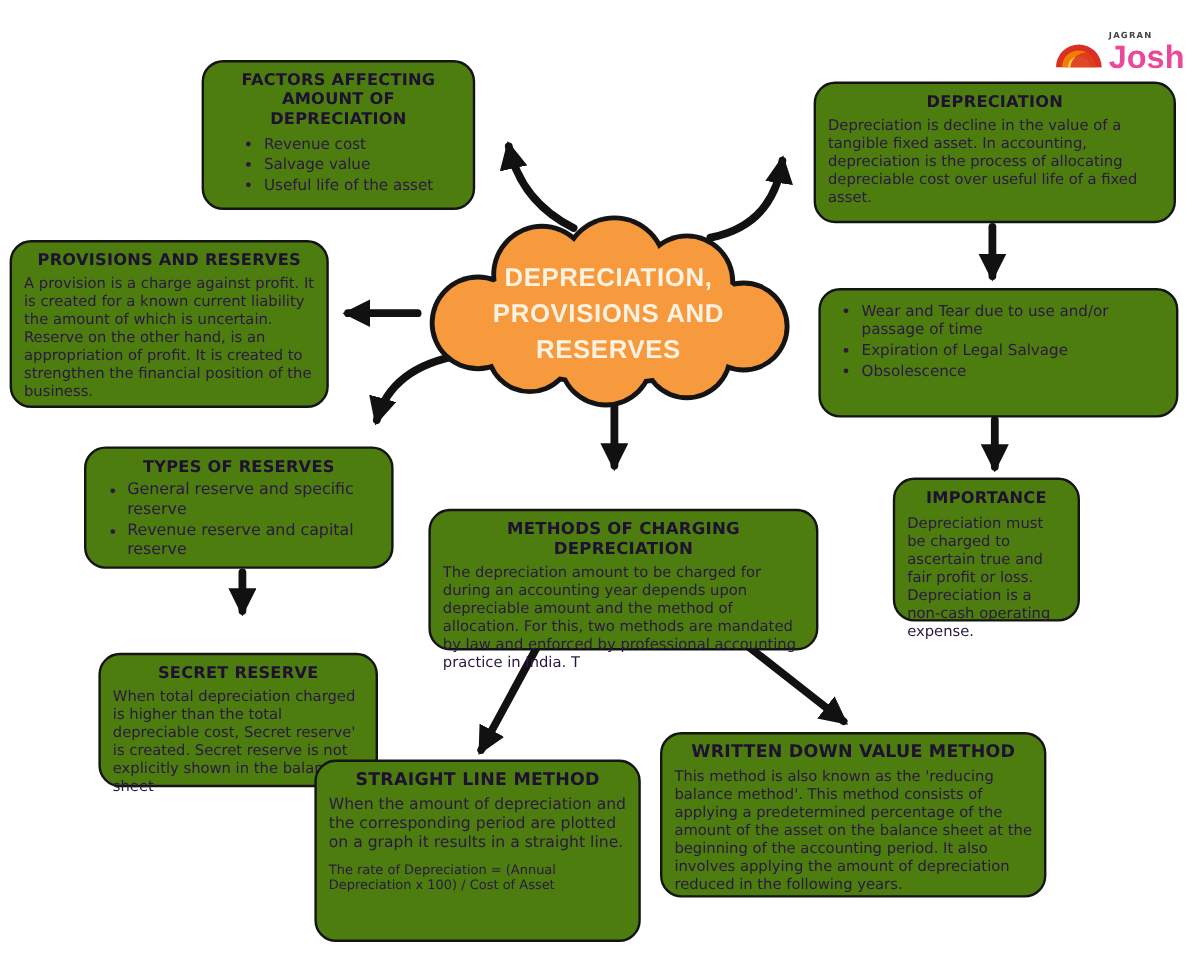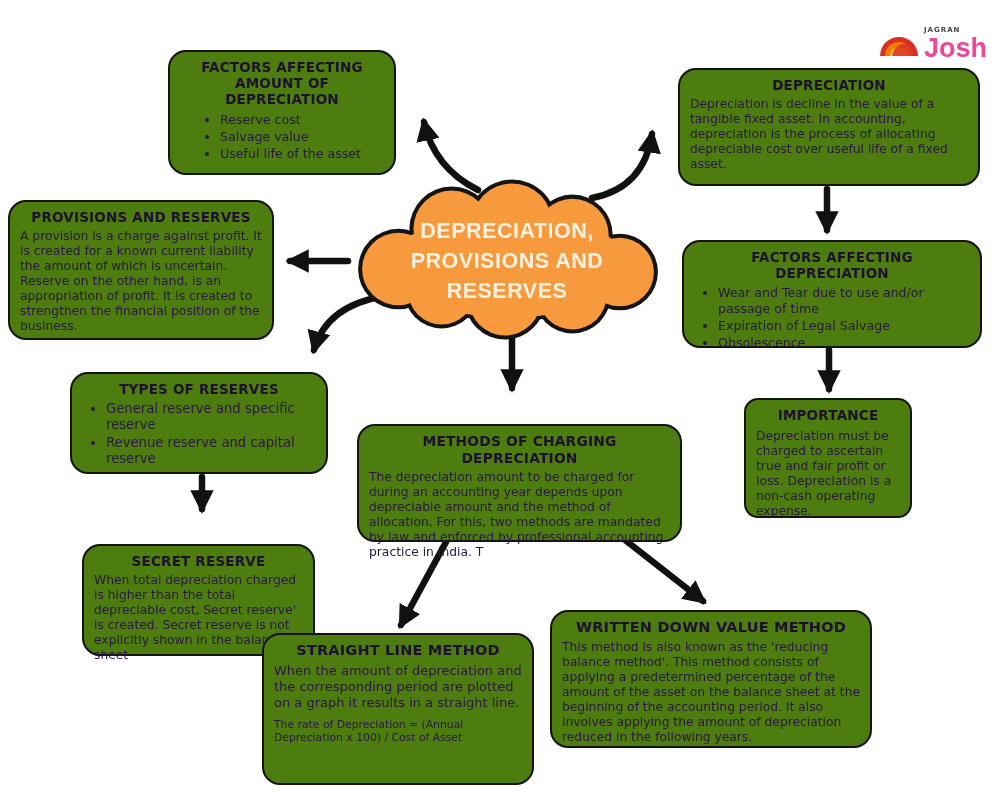--- a/index.html
+++ b/index.html
@@ -115,54 +115,53 @@
 <div id="cloud-text">
   <span>DEPRECIATION,</span>
   <span>PROVISIONS AND</span>
   <span>RESERVES</span>
 </div>
 
 <div class="box" style="left:168px;top:50px;width:228px;height:125px;">
   <h3>FACTORS AFFECTING
 AMOUNT OF  DEPRECIATION</h3>
   <ul style="padding-left:40px;">
-    <li>Reserve cost</li>
+    <li>Revenue cost</li>
     <li>Salvage value</li>
     <li>Useful life of the asset</li>
   </ul>
 </div>
 
 <div class="box" style="left:678px;top:68px;width:302px;height:118px;">
   <h3>DEPRECIATION</h3>
   <p>Depreciation is decline in the value of a tangible fixed asset. In accounting, depreciation is the process of allocating depreciable cost over useful life of a fixed asset.</p>
 </div>
 
 <div class="box" style="left:8px;top:200px;width:266px;height:140px;">
   <h3>PROVISIONS AND RESERVES</h3>
   <p>A provision is a charge against profit. It is created for a known current liability the amount of which is uncertain. Reserve on the other hand, is an appropriation of profit. It is created to strengthen the financial position of the business.</p>
 </div>
 
 <div class="box" style="left:682px;top:240px;width:300px;height:108px;">
-  <h3>FACTORS AFFECTING DEPRECIATION</h3>
   <ul>
     <li>Wear and Tear due to use and/or passage of time</li>
     <li>Expiration of Legal Salvage</li>
     <li>Obsolescence</li>
   </ul>
 </div>
 
 <div class="box" style="left:70px;top:372px;width:258px;height:102px;">
   <h3>TYPES OF RESERVES</h3>
   <ul style="font-size:13.2px;">
     <li>General reserve and specific reserve</li>
     <li>Revenue reserve and capital reserve</li>
   </ul>
 </div>
 
-<div class="box" style="left:744px;top:398px;width:168px;height:120px;border-radius:14px;">
+<div class="box" style="left:744px;top:398px;width:156px;height:120px;">
   <h3>IMPORTANCE</h3>
   <p style="margin-top:6px;">Depreciation must be charged to ascertain true and fair profit or loss. Depreciation is a non-cash operating expense.</p>
 </div>
 
 <div class="box" style="left:357px;top:424px;width:325px;height:118px;">
   <h3 style="font-size:13.8px;">METHODS OF CHARGING DEPRECIATION</h3>
   <p>The depreciation amount to be charged for during an accounting year depends upon depreciable amount and the method of allocation. For this, two methods are mandated by law and enforced by professional accounting practice in India. T</p>
 </div>
 
 <div class="box" style="left:82px;top:544px;width:233px;height:112px;">

